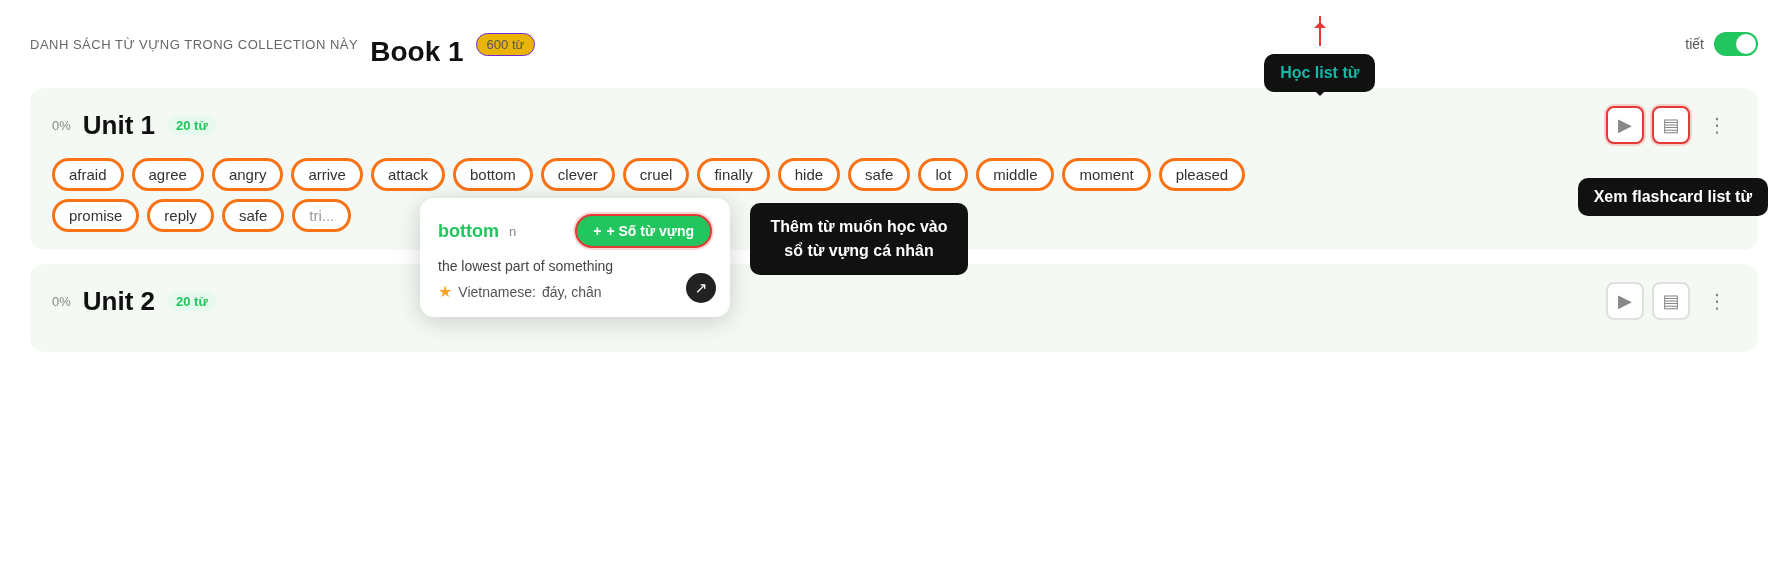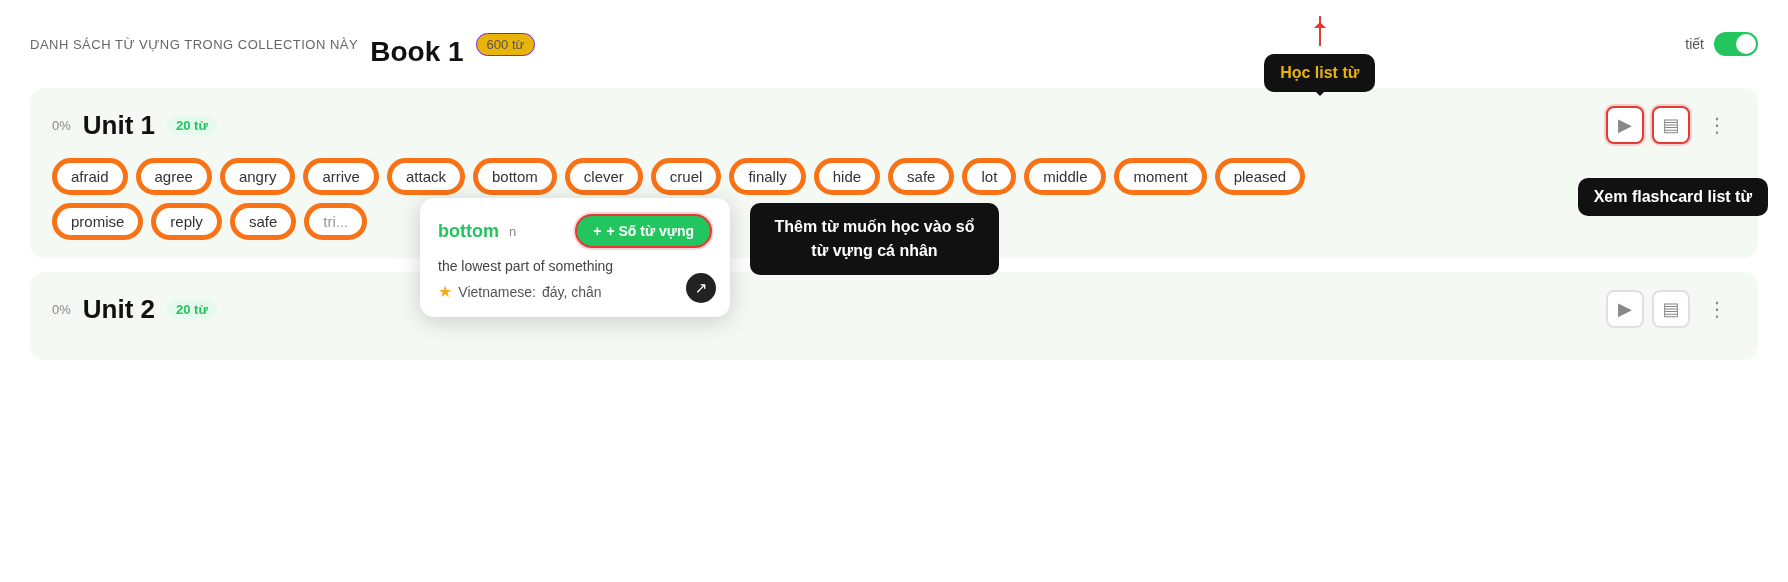--- a/index.html
+++ b/index.html
@@ -139,21 +139,21 @@
       border: none;
     }
 
     
     .word-tags {
       display: flex;
       flex-wrap: wrap;
       gap: 8px;
     }
     .word-tag {
-      border: 5px solid #f97316;
+      border: 3px solid #f97316;
       border-radius: 20px;
       padding: 5px 14px;
       font-size: 15px;
       color: #333;
       cursor: pointer;
       background: white;
     }
     .word-tag.truncated {
       color: #999;
     }
@@ -231,21 +231,21 @@
       font-size: 15px;
       cursor: pointer;
     }
 
     
     .annotation-hoc {
       position: absolute;
       top: 10px;
       right: 300px;
       background: #111;
-      color: #eab308;
+      color: #14b8a6;
       border-radius: 10px;
       padding: 10px 16px;
       font-size: 16px;
       font-weight: 700;
       white-space: nowrap;
       z-index: 20;
     }
     .annotation-hoc::after {
       content: '';
       position: absolute;
@@ -274,21 +274,21 @@
       top: 115px;
       background: #111;
       color: white;
       border-radius: 10px;
       padding: 12px 18px;
       font-size: 16px;
       font-weight: 700;
       text-align: center;
       line-height: 1.5;
       z-index: 20;
-      width: 249px;
+      width: 218px;
     }
 
     
     .arrow-up {
       position: absolute;
       top: -38px;
       left: 50%;
       transform: translateX(-50%);
       width: 2px;
       height: 30px;

